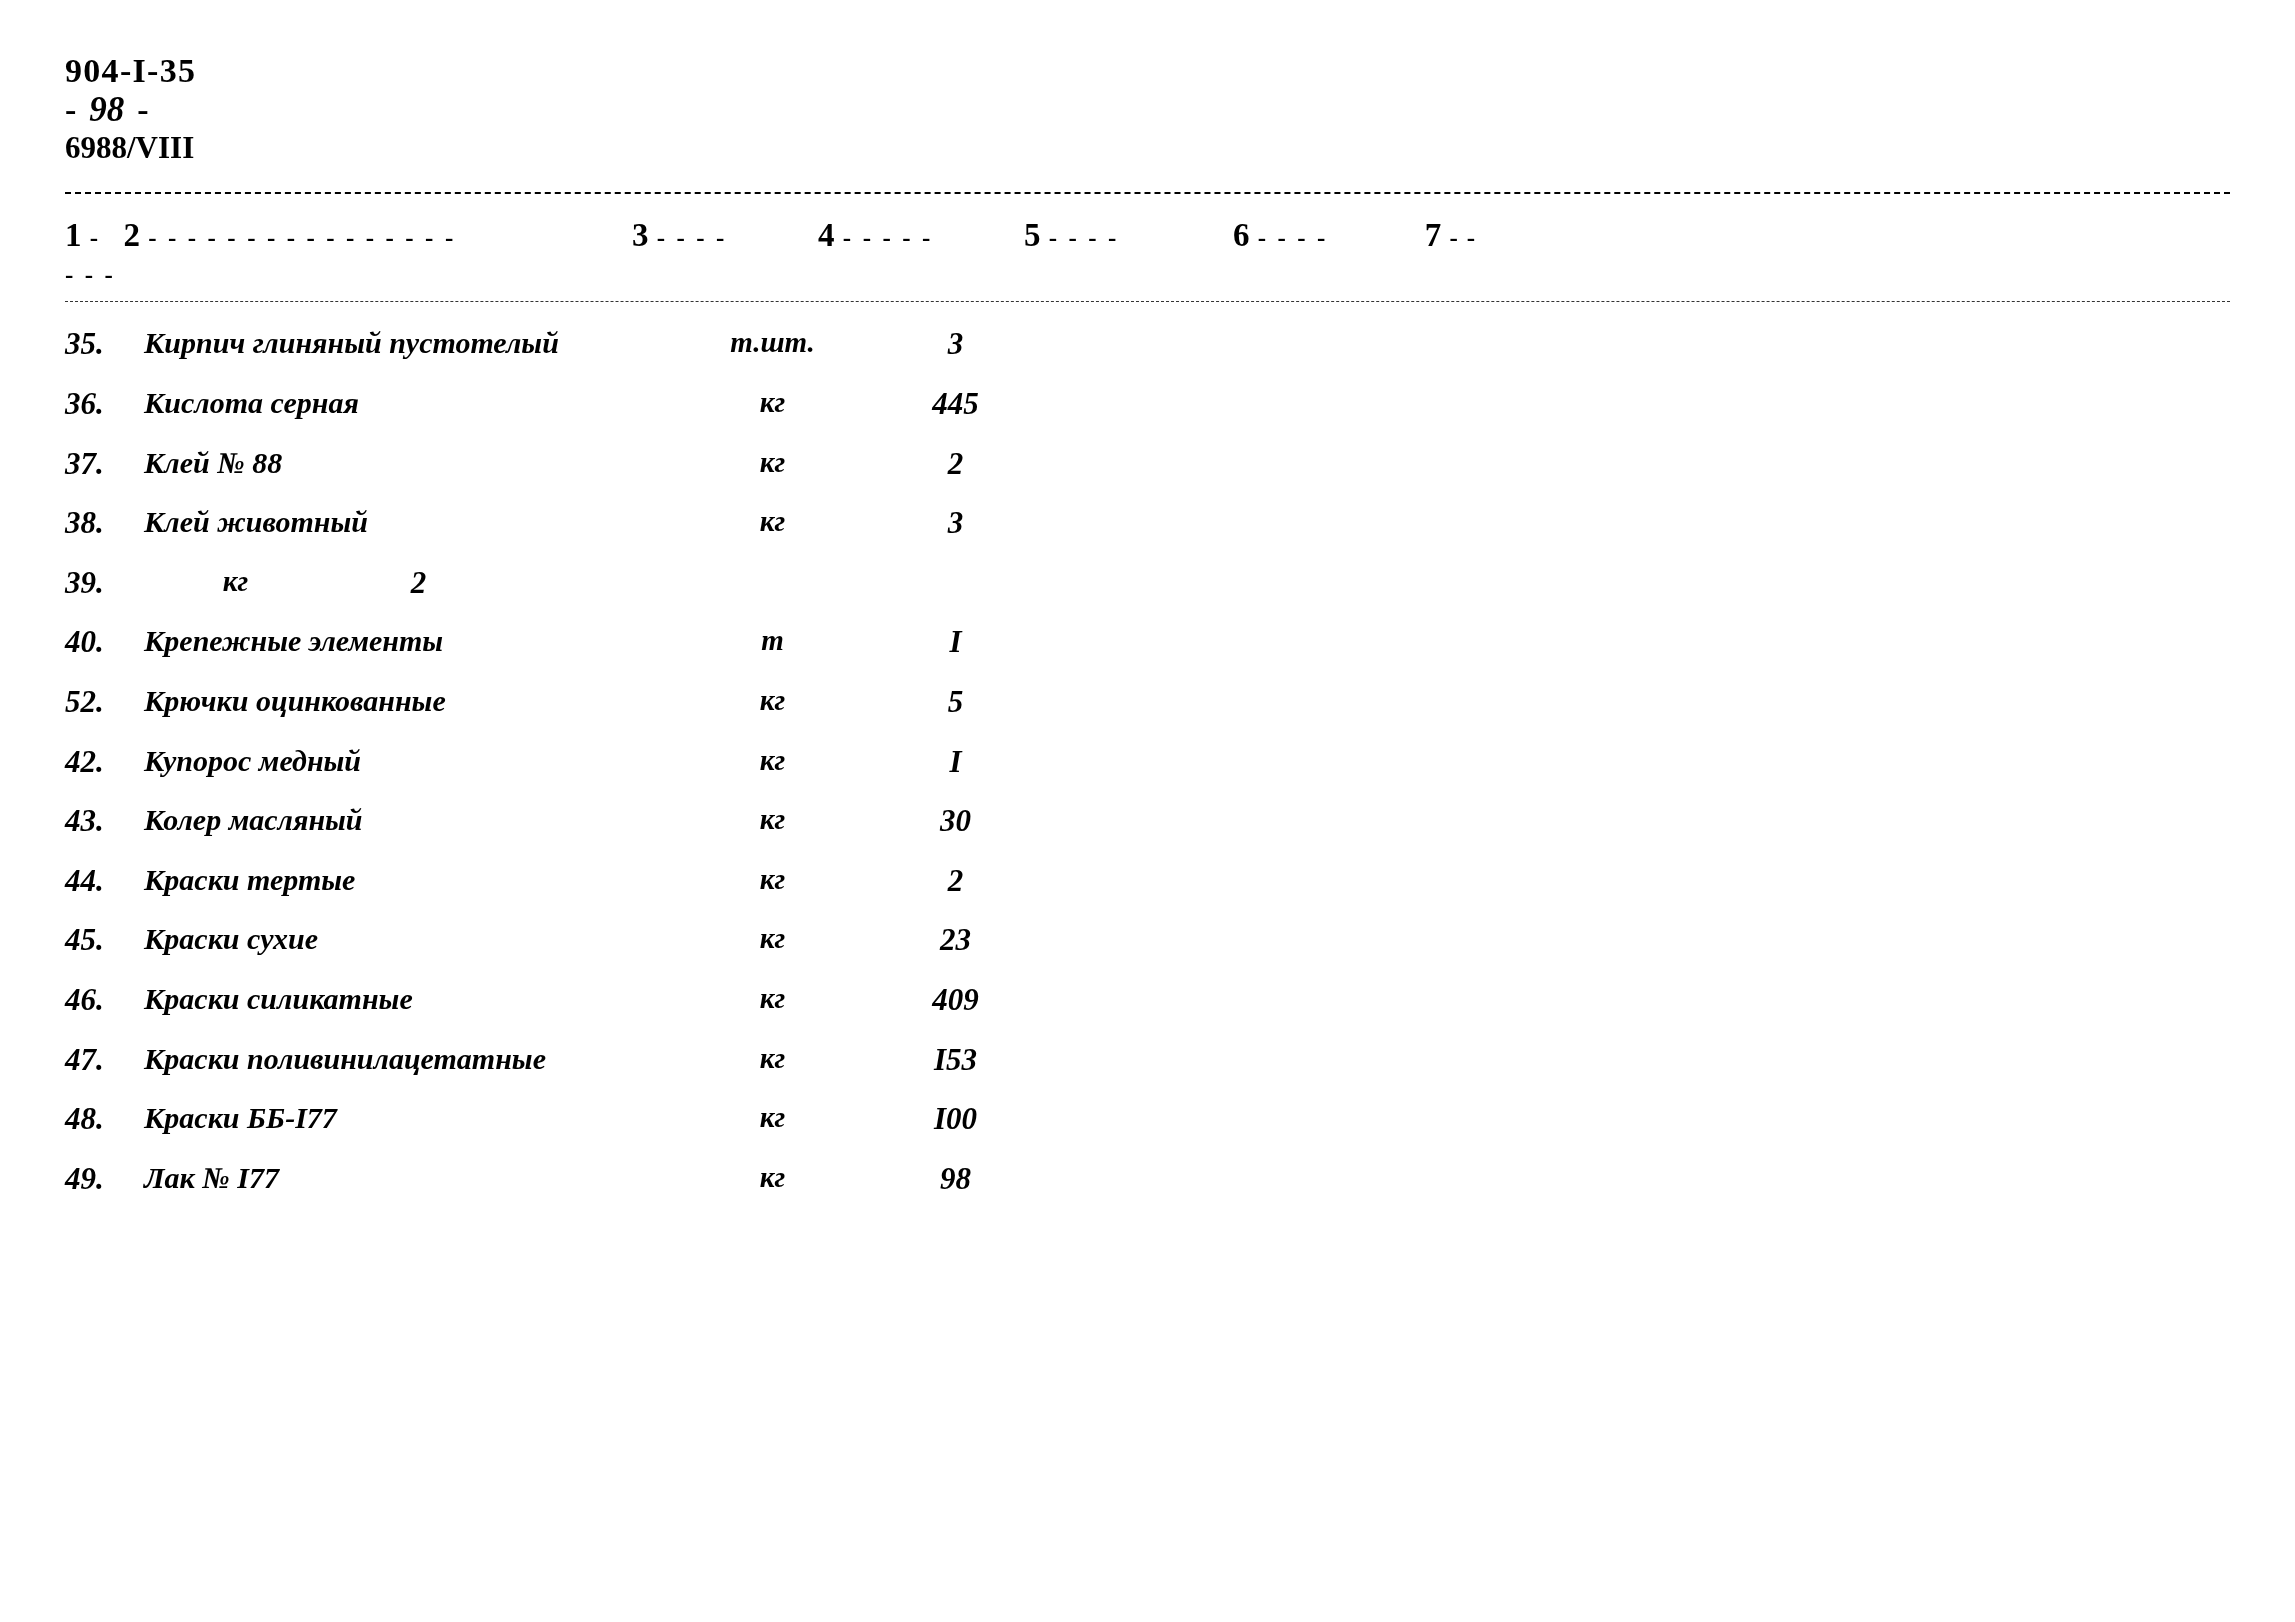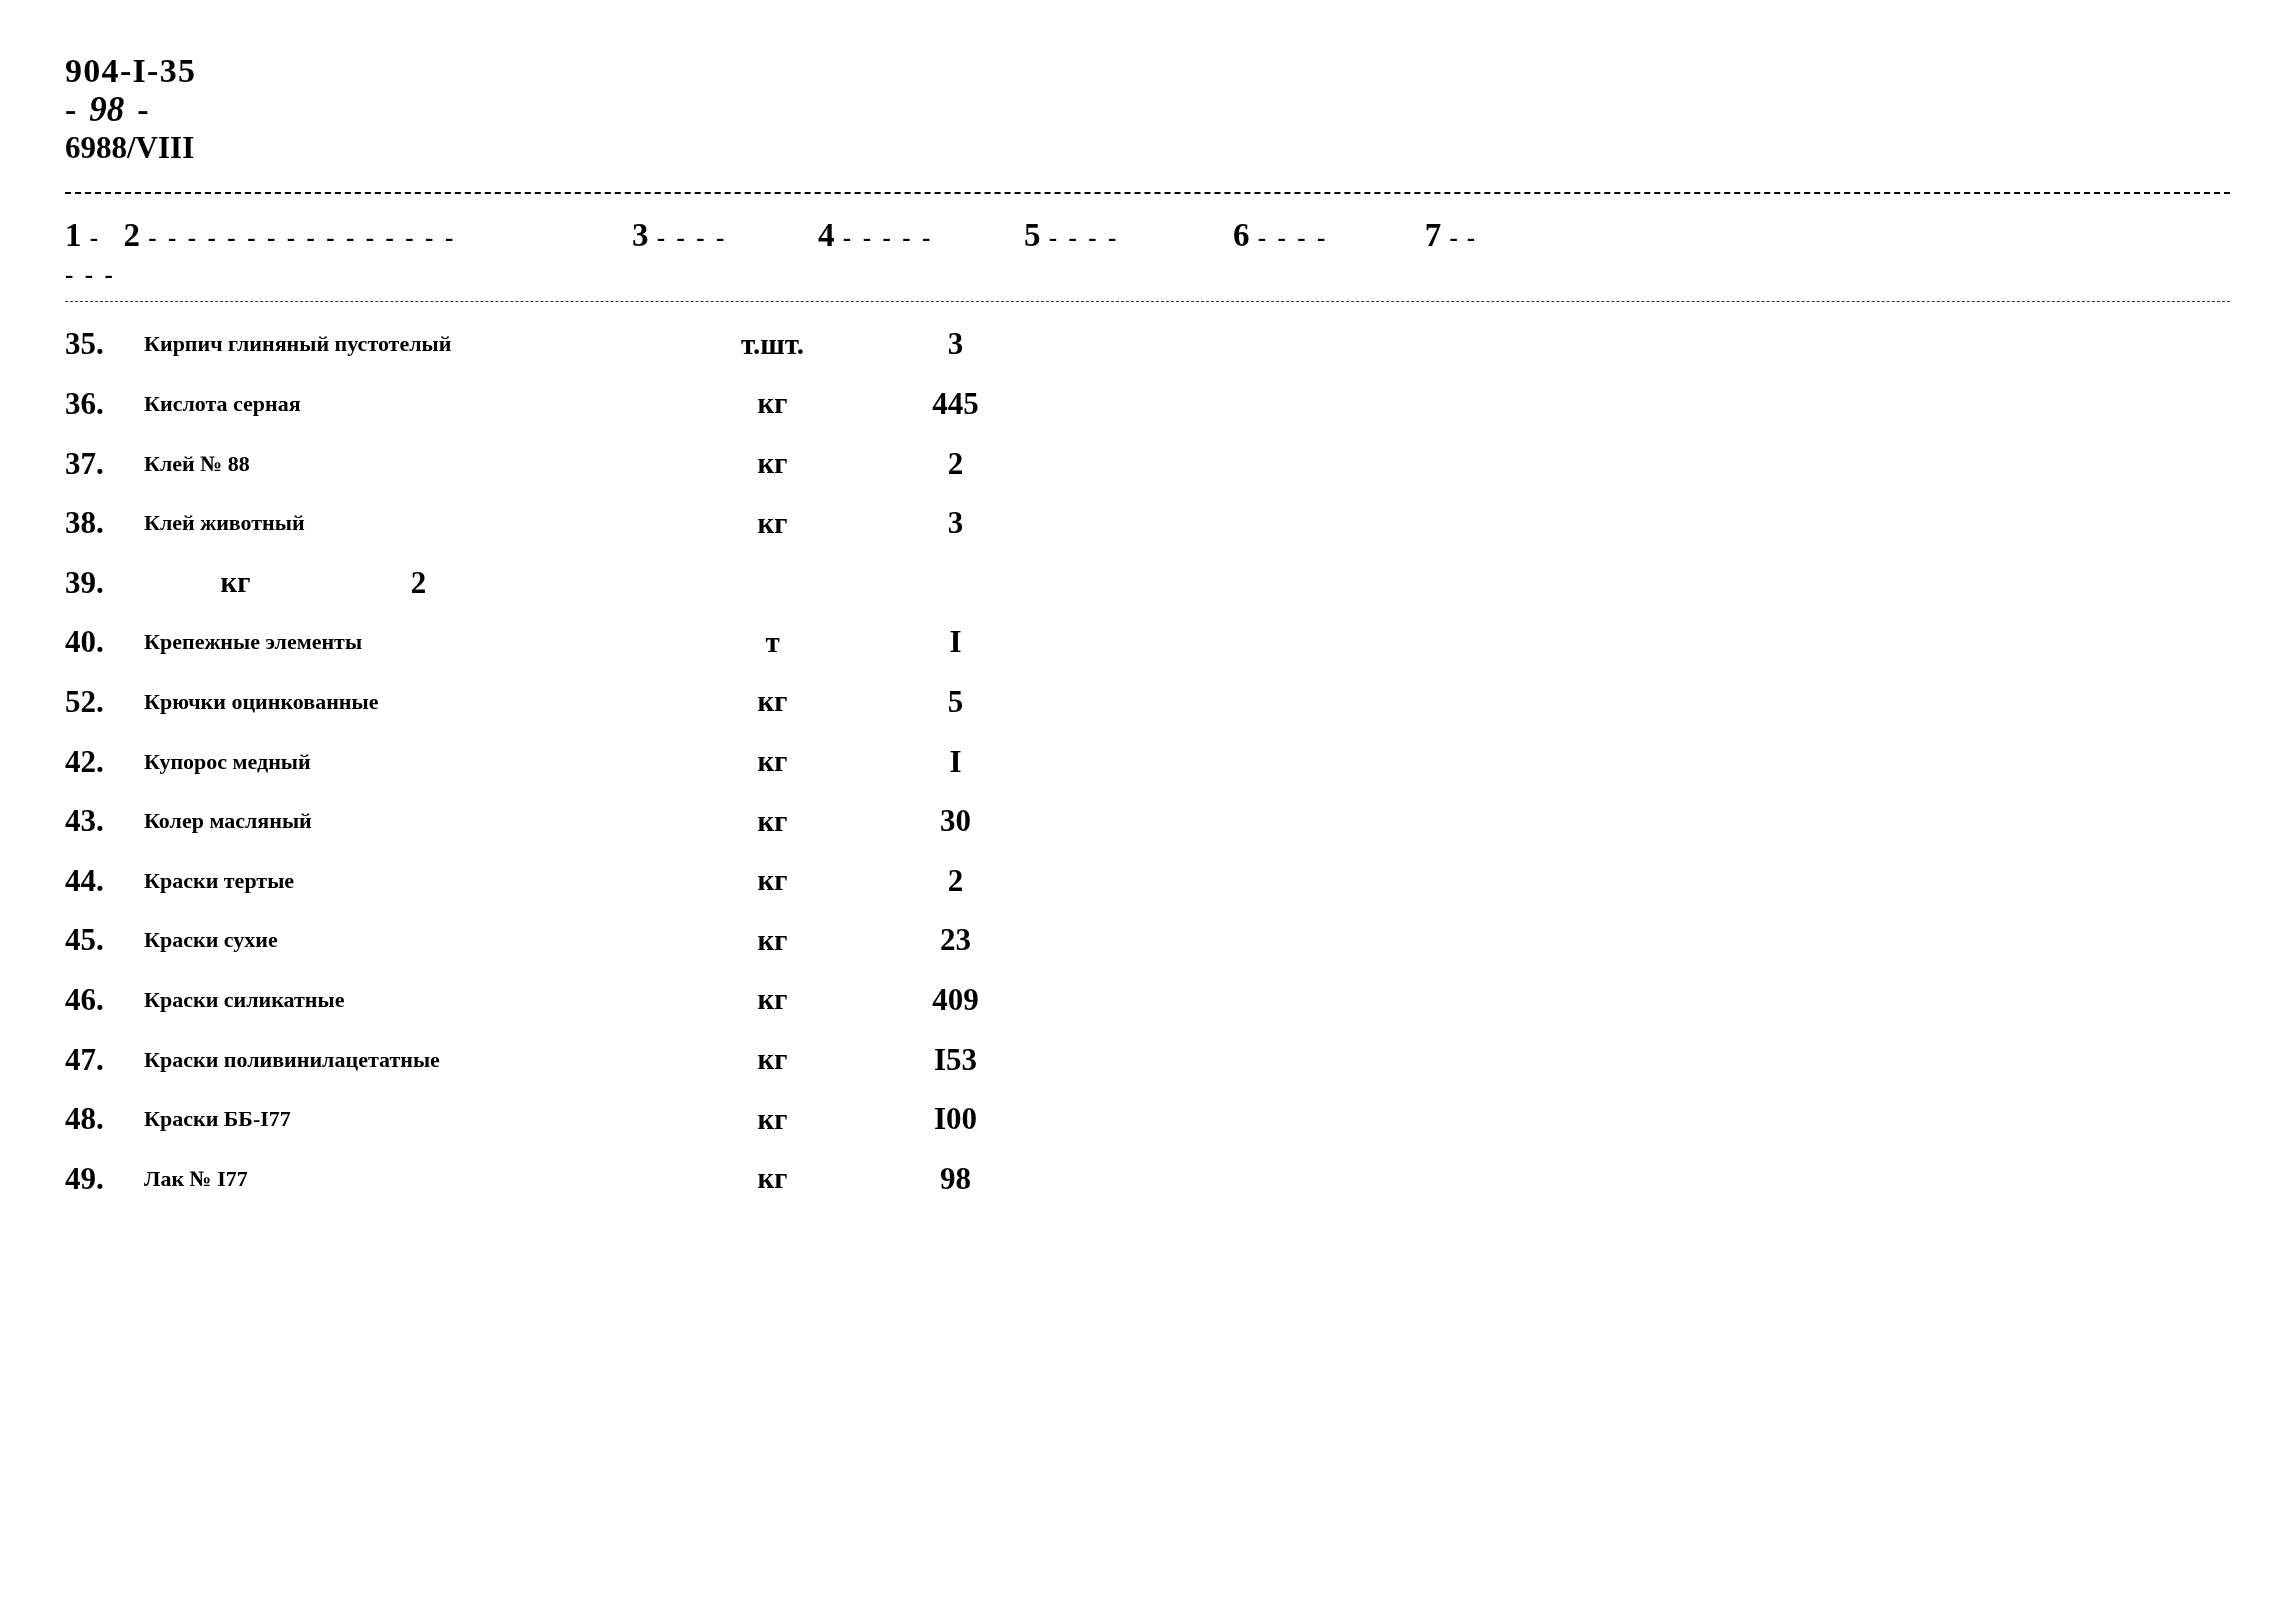--- a/index.html
+++ b/index.html
@@ -93,35 +93,36 @@
       text-align: center;
     }
 
     .h-col7 {
       width: 131px;
       text-align: center;
     }
 
     .data-row {
       display: flex;
-      align-items: center;
+      align-items: flex-start;
       font-size: 30px;
       padding: 11.8px 0;
+      font-style: italic;
     }
 
     .d-num {
       width: 79px;
       font-weight: bold;
       font-size: 31px;
     }
 
     .d-name {
       width: 537px;
       font-weight: bold;
-      font-size: 22px;
+      font-size: 30px;
     }
 
     .d-unit {
       width: 183px;
       font-weight: bold;
       font-size: 29px;
       text-align: center;
     }
 
     .d-val {

